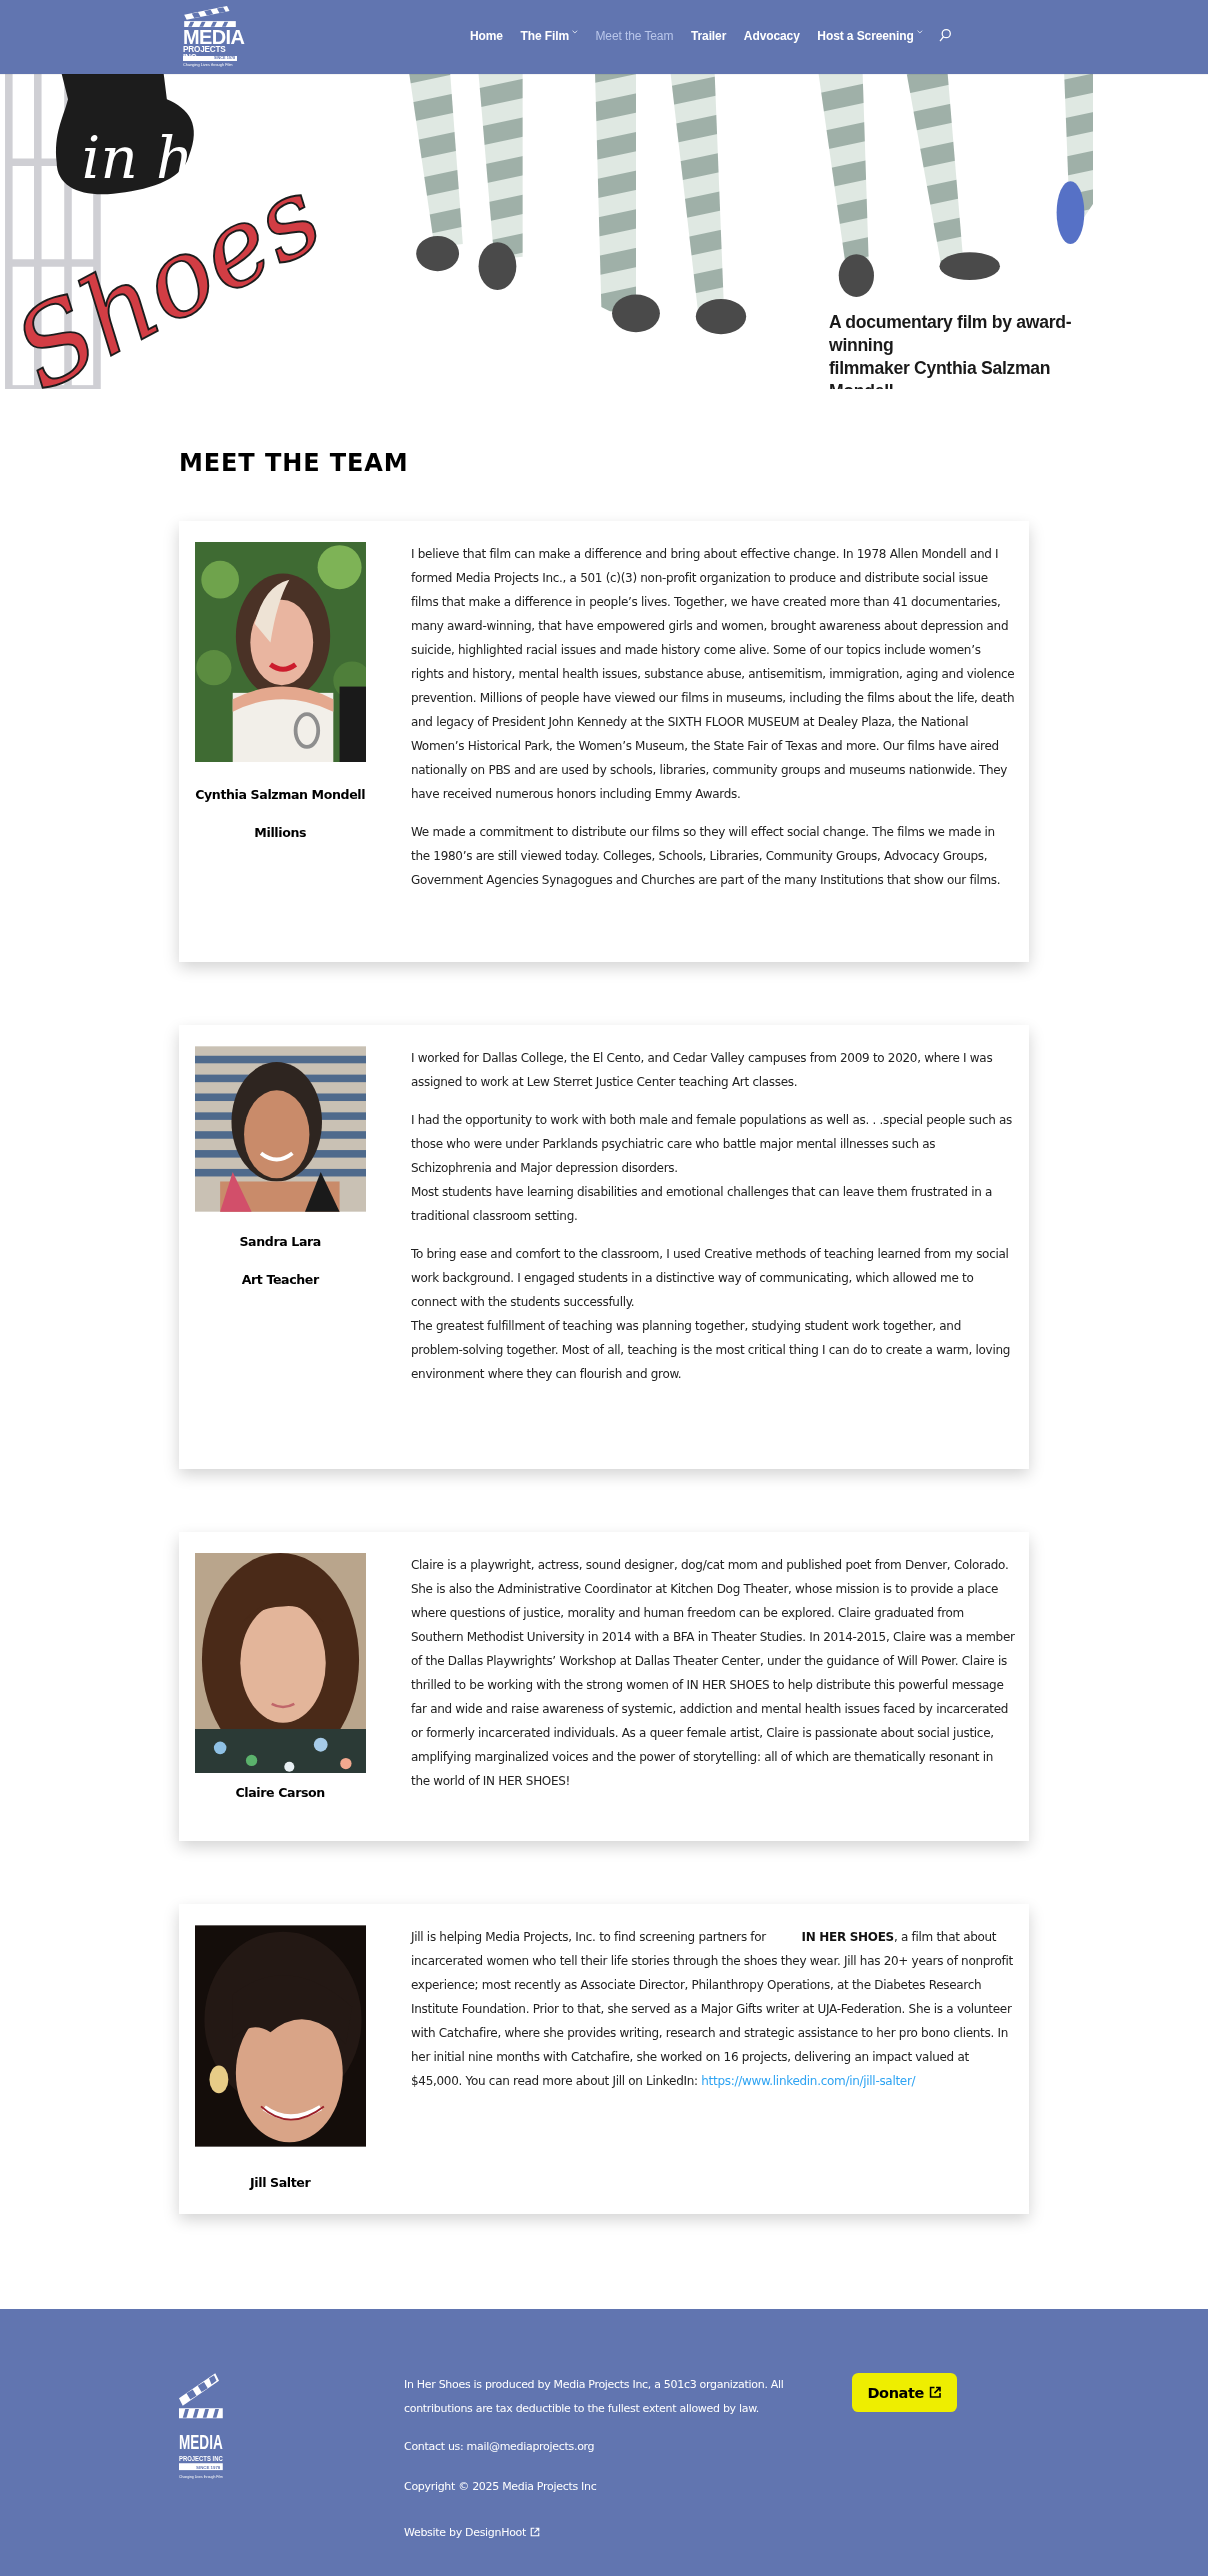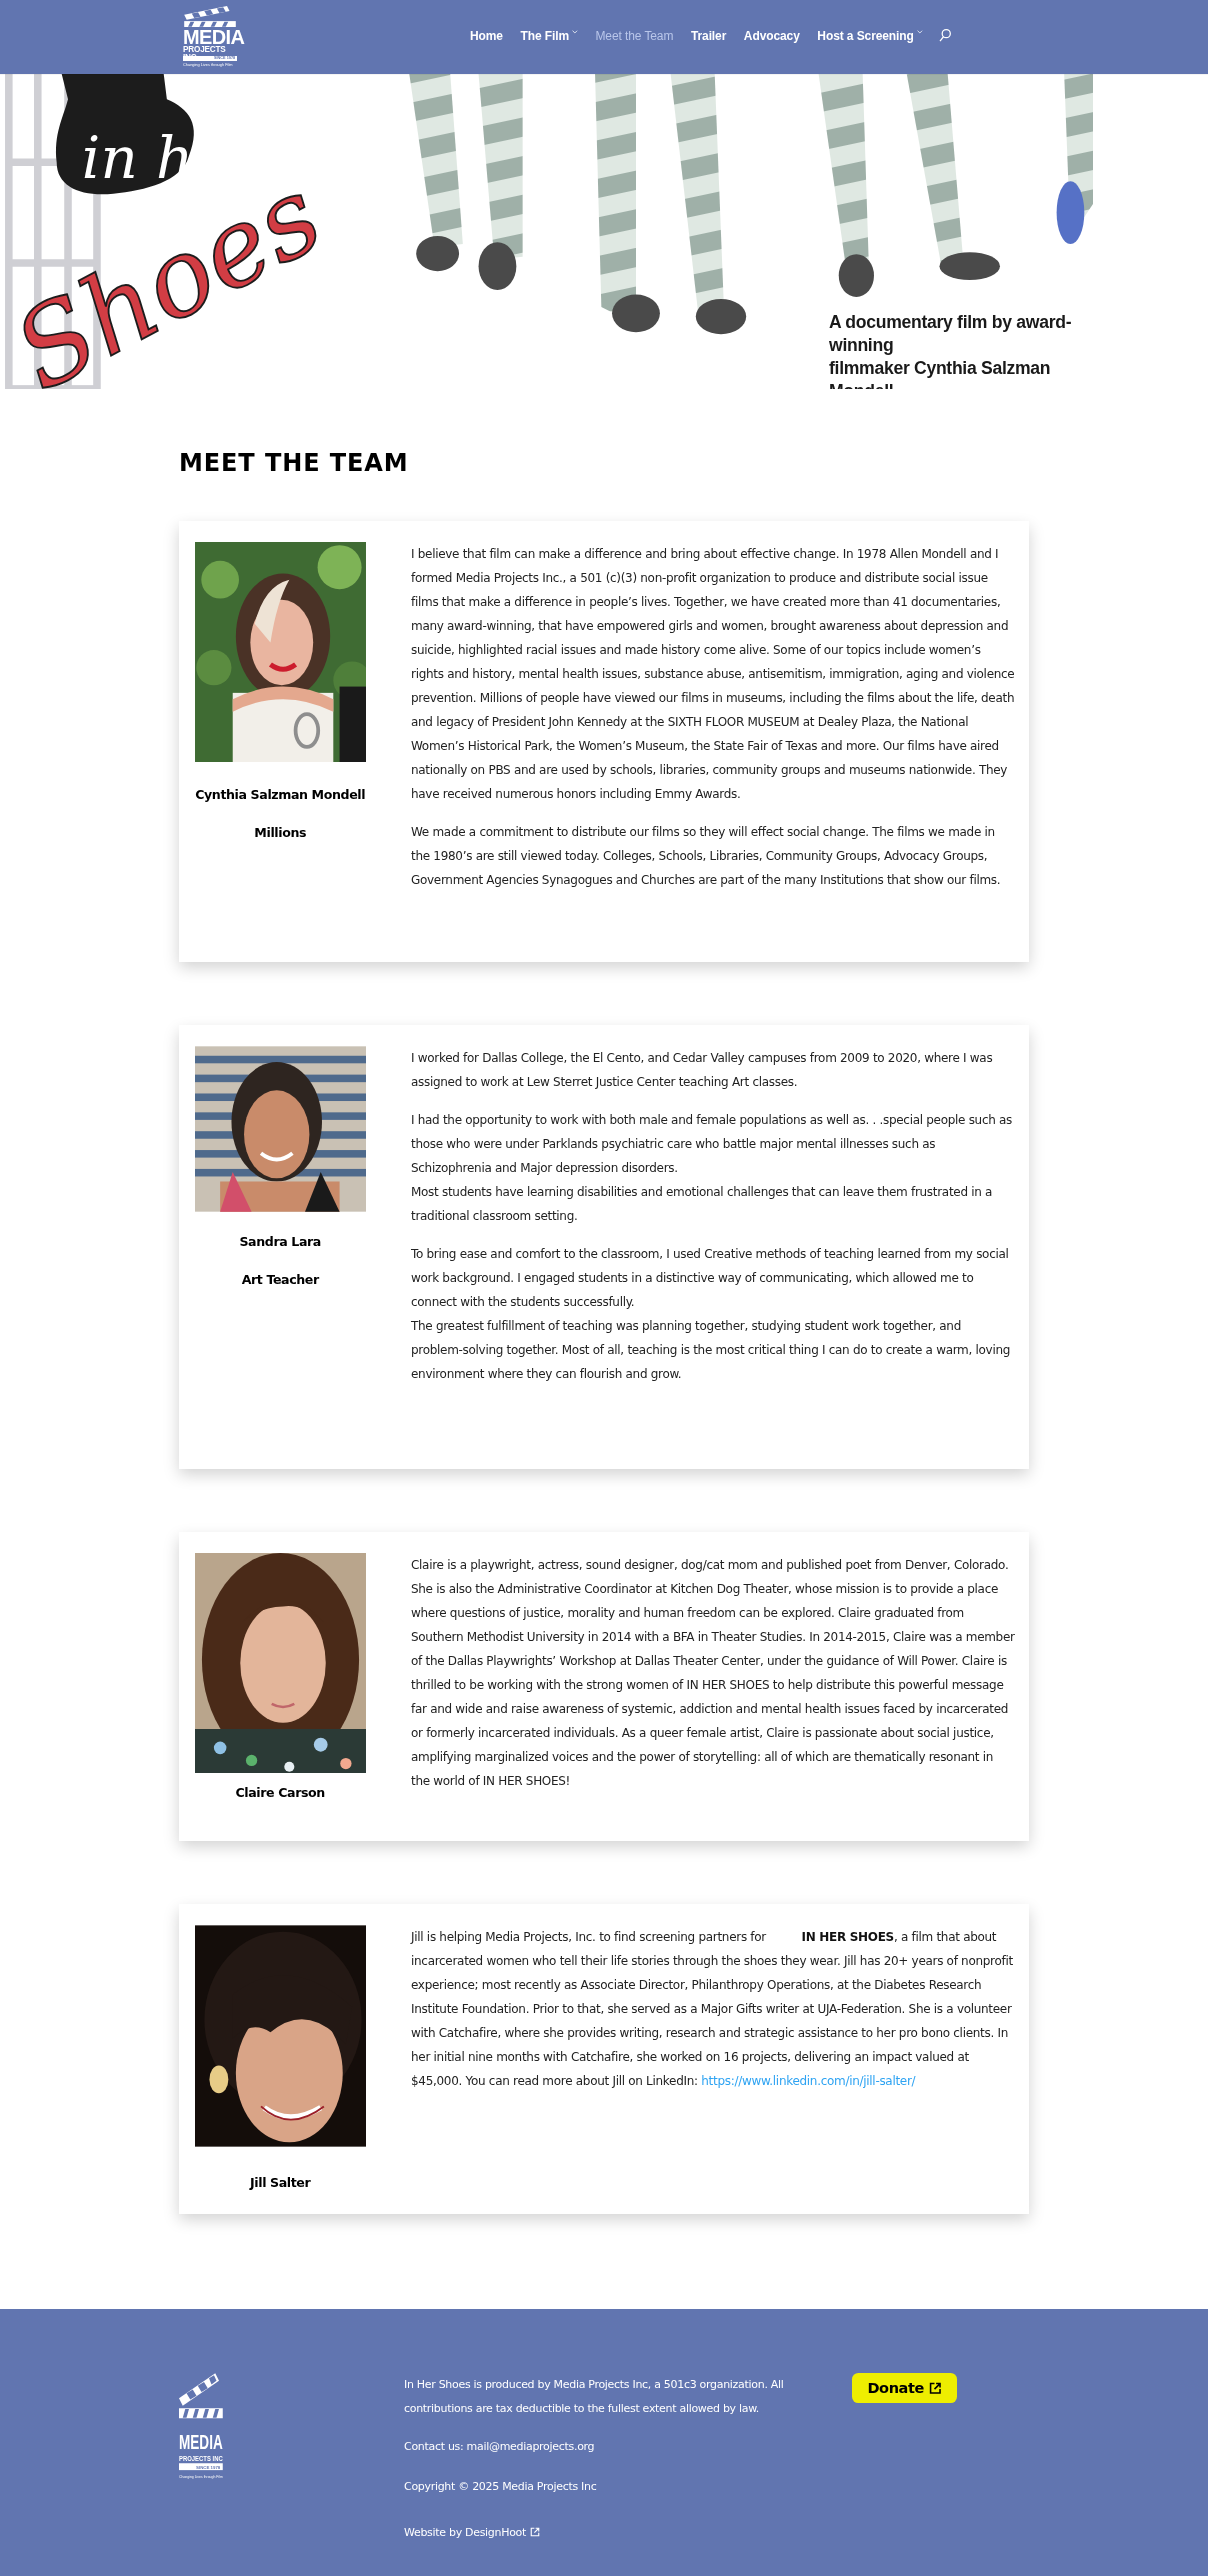--- a/index.html
+++ b/index.html
@@ -37,21 +37,21 @@
   .card .bio p { margin-bottom: 14px; }
   .card .bio p.tight { margin-bottom: 0; }
   .card .bio a { color: #2ea3f2; text-decoration: none; }
   .card .bio b { font-weight: 700; color: #111; padding-left: 32px; }
 
   
   .footer { position: absolute; left: 0; top: 2309px; width: 1209px; height: 267px; background: #6175b0; color: #fff; }
   .f-logo { position: absolute; left: 179px; top: 64px; width: 45px; height: 113px; }
   .f-text { position: absolute; left: 404px; font-family: "DejaVu Sans", sans-serif; font-size: 11px; line-height: 24px; color: #fff; letter-spacing: -0.3px; }
   .f-text a { color: #fff; text-decoration: none; }
-  .donate-btn { position: absolute; left: 852px; top: 64px; width: 105px; height: 30px; background: #eeee00; border-radius: 6.3px; color: #000; font-family: "DejaVu Sans", sans-serif; font-weight: 700; font-size: 14.5px; display: flex; align-items: center; justify-content: center; letter-spacing: -0.4px; text-decoration: none; }
+  .donate-btn { position: absolute; left: 852px; top: 64px; width: 105px; height: 39px; background: #eeee00; border-radius: 6.3px; color: #000; font-family: "DejaVu Sans", sans-serif; font-weight: 700; font-size: 14.5px; display: flex; align-items: center; justify-content: center; letter-spacing: -0.4px; text-decoration: none; }
   .ext-icon { display: inline-block; width: 10px; height: 10px; margin-left: 3.8px; vertical-align: -1.3px; }
   .donate-btn .ext-icon { width: 12.6px; height: 12.6px; margin-left: 5px; }
 </style>
 </head>
 <body>
 
 <header class="site-header">
   <a class="logo">
     <svg class="clap" viewBox="0 0 82 34" width="52" height="21.4">
       <g fill="#fff">

